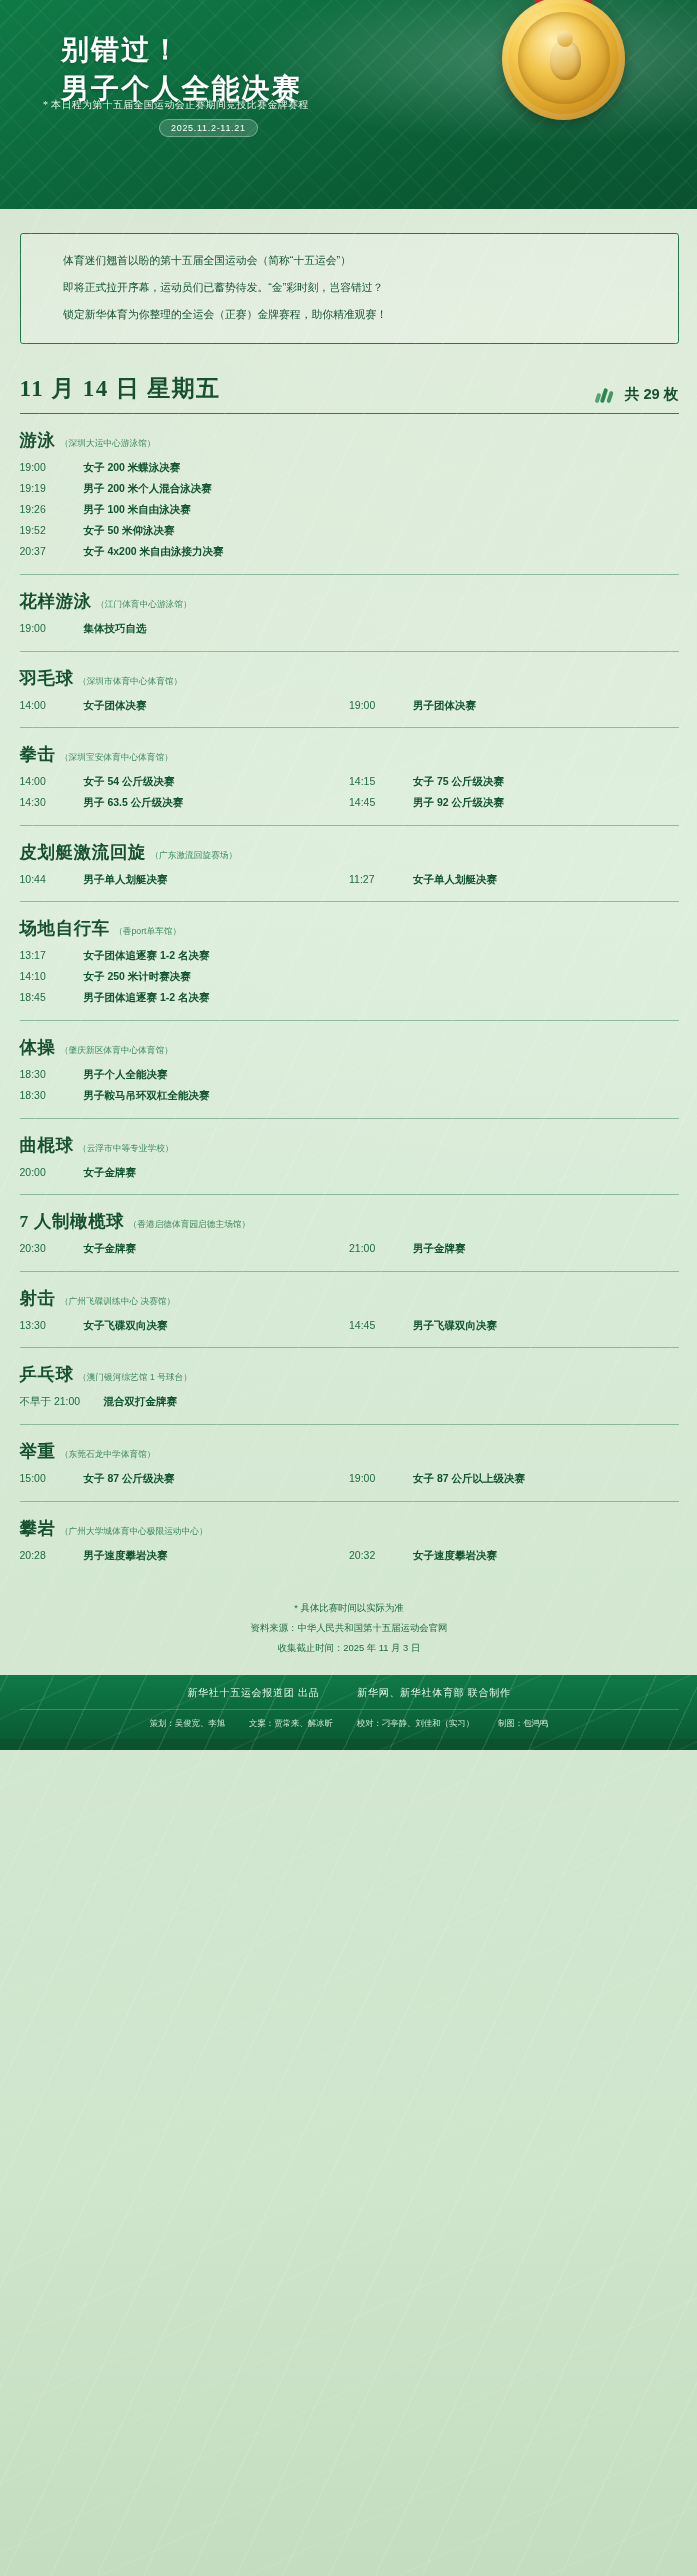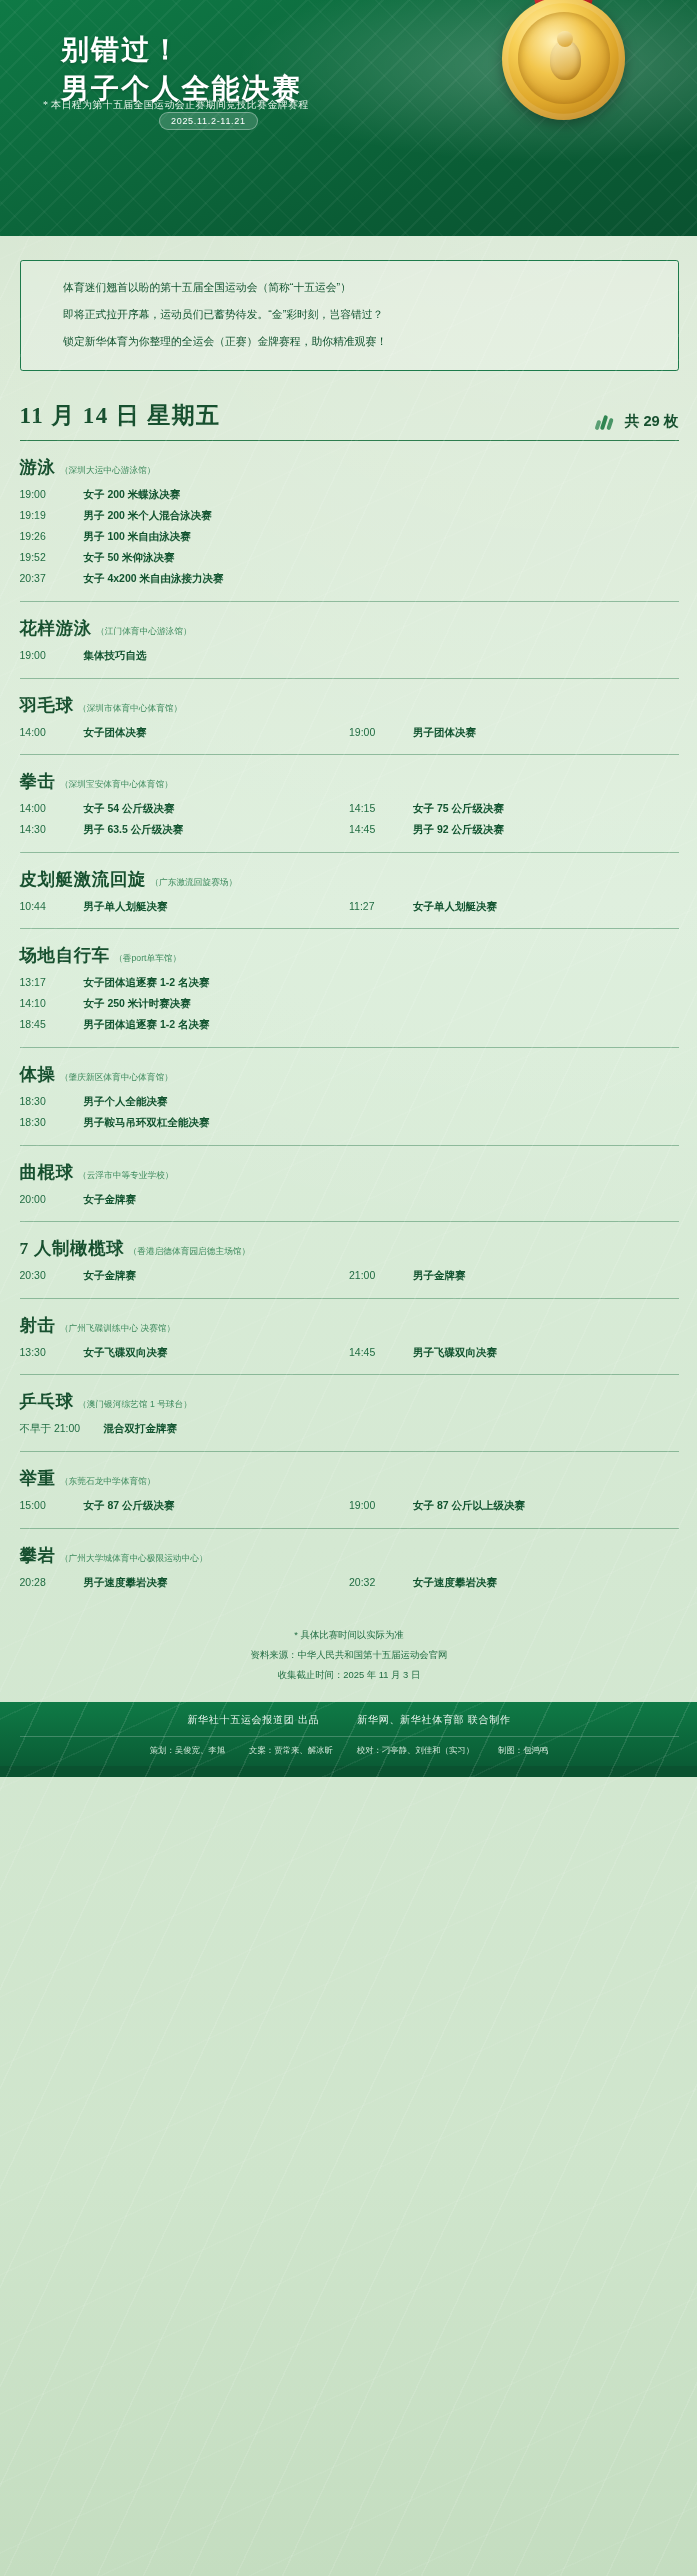--- a/index.html
+++ b/index.html
@@ -24,21 +24,21 @@
     left: 0; top: 0; right: 0; bottom: 0;
     background-image:
       repeating-linear-gradient(115deg, rgba(255,255,255,0.10) 0px, rgba(255,255,255,0.10) 1.4px, rgba(255,255,255,0) 1.4px, rgba(255,255,255,0) 42px),
       repeating-linear-gradient(-25deg, rgba(255,255,255,0.06) 0px, rgba(255,255,255,0.06) 1.4px, rgba(255,255,255,0) 1.4px, rgba(255,255,255,0) 63px);
     pointer-events: none;
   }
 
   
   .hero {
     position: relative;
-    height: 236px;
+    height: 209px;
     background:
       radial-gradient(ellipse at 78% 28%, rgba(255,255,255,0.22), rgba(255,255,255,0) 40%),
       linear-gradient(160deg, #0f7a46 0%, #0d6b3e 35%, #0a5c35 70%, #0a5230 100%);
     overflow: hidden;
   }
   .hero .hero-pattern {
     position: absolute; inset: 0;
     background-image:
       repeating-linear-gradient(135deg, rgba(255,255,255,0.045) 0 2.1px, rgba(255,255,255,0) 2.1px 18px),
       repeating-linear-gradient(45deg, rgba(255,255,255,0.03) 0 1.4px, rgba(255,255,255,0) 1.4px 24px);
@@ -60,21 +60,21 @@
     left: 43px;
     top: 98px;
     color: #e9f5ec;
     font-size: 10px;
     letter-spacing: 0.3px;
     font-family: Liberation Serif, serif;
   }
   .hero-date {
     position: absolute;
     left: 159px;
-    top: 112px;
+    top: 119px;
     background: rgba(255,255,255,0.16);
     border: 0.7px solid rgba(255,255,255,0.35);
     border-radius: 9px;
     color: #ffffff;
     font-size: 9px;
     padding: 2.8px 11px;
     letter-spacing: 0.7px;
   }
   
   .medal-wrap {

